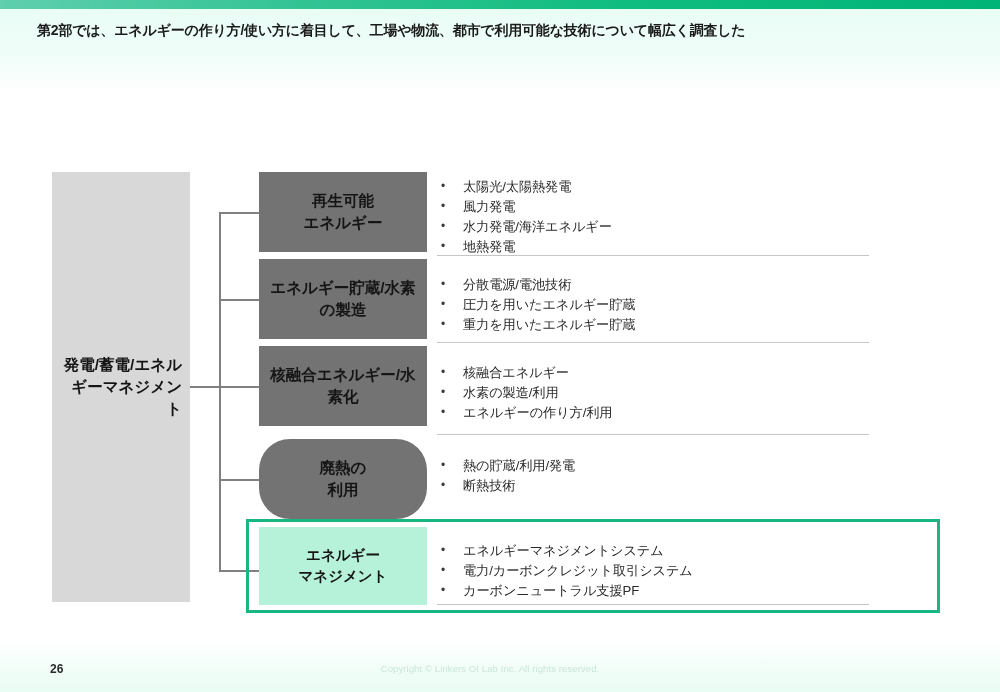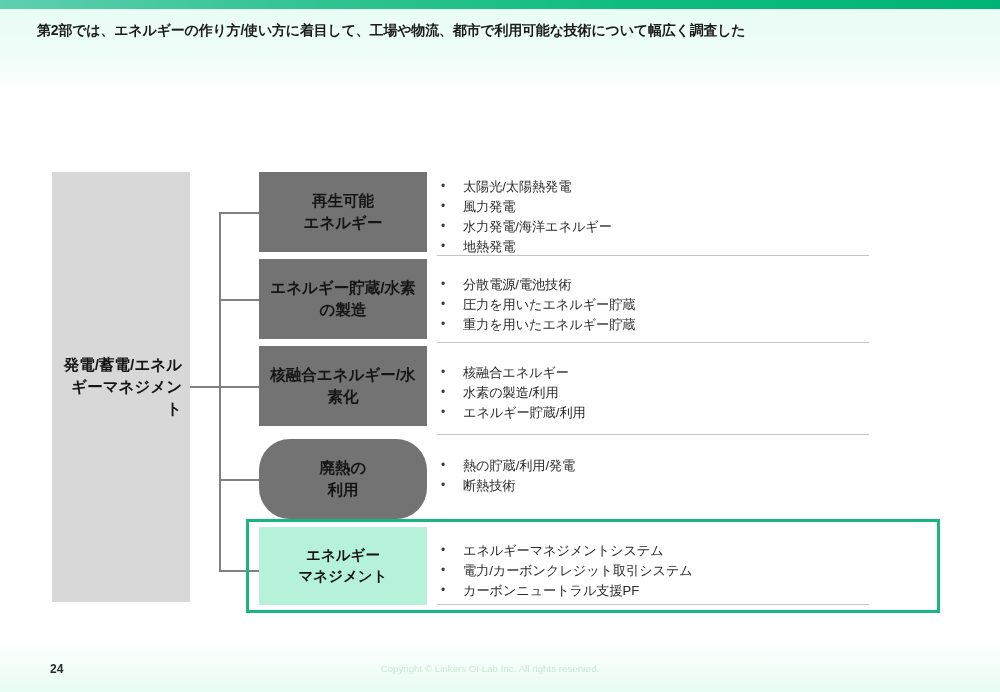--- a/index.html
+++ b/index.html
@@ -255,21 +255,21 @@
     <div class="bullet-row">
       <span class="bullet-dot">•</span>
       <span class="bullet-text">核融合エネルギー</span>
     </div>
     <div class="bullet-row">
       <span class="bullet-dot">•</span>
       <span class="bullet-text">水素の製造/利用</span>
     </div>
     <div class="bullet-row">
       <span class="bullet-dot">•</span>
-      <span class="bullet-text">エネルギー貯蔵/利用</span>
+      <span class="bullet-text">エネルギーの作り方/利用</span>
     </div>
   </div>
 
   <div class="bullets" style="top:456px;">
     <div class="bullet-row">
       <span class="bullet-dot">•</span>
       <span class="bullet-text">熱の貯蔵/利用/発電</span>
     </div>
     <div class="bullet-row">
       <span class="bullet-dot">•</span>
@@ -295,14 +295,14 @@
   <div class="sep" style="top:255px;"></div>
   <div class="sep" style="top:342px;"></div>
   <div class="sep" style="top:434px;"></div>
   <div class="sep" style="top:519px;"></div>
   <div class="sep" style="top:604px;"></div>
 
   <div class="hl-frame"></div>
 </div>
 
 <div class="footer-band"></div>
-<div class="page-number">24</div>
+<div class="page-number">26</div>
 <div class="copyright">Copyright © Linkers OI Lab Inc. All rights reserved.</div>
 
 </body></html>

